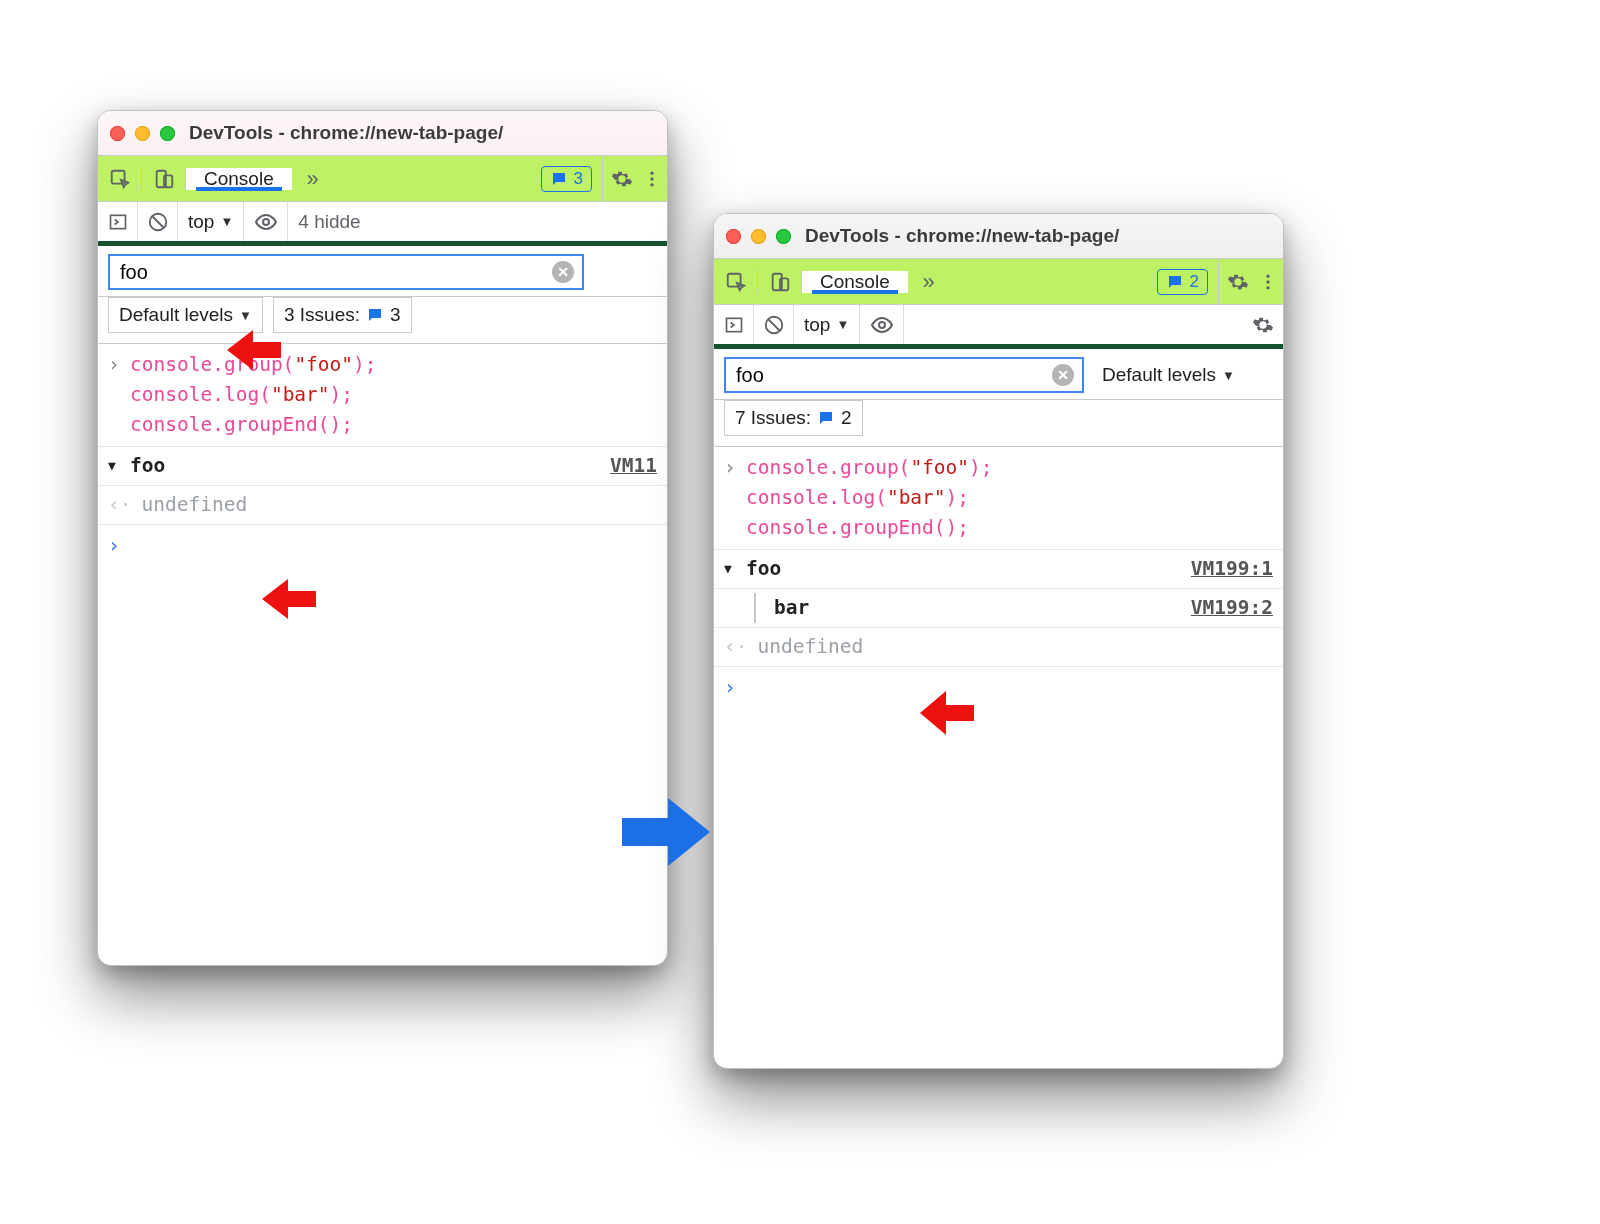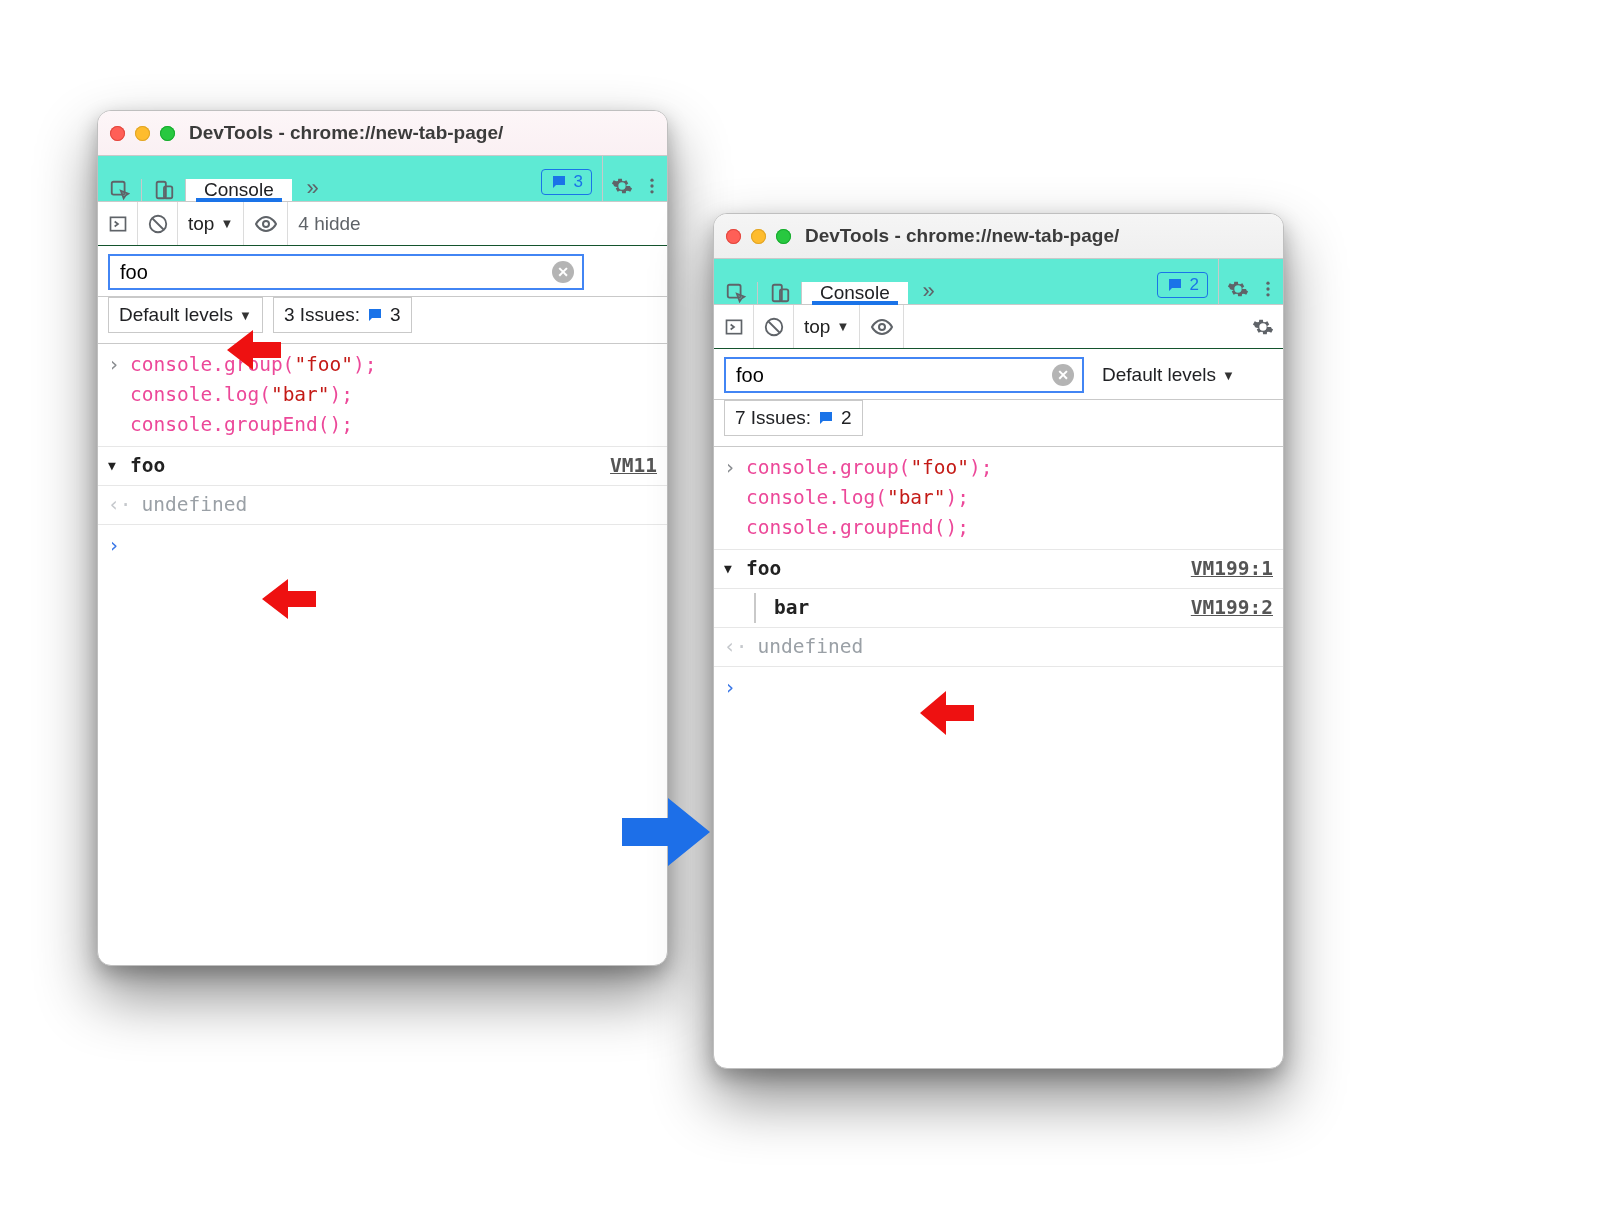--- a/index.html
+++ b/index.html
@@ -41,22 +41,22 @@
   .tl.red{background:#ff5f57;box-shadow:inset 0 0 0 1px #e1483f;}
   .tl.yellow{background:#febc2e;box-shadow:inset 0 0 0 1px #e0a528;}
   .tl.green{background:#28c840;box-shadow:inset 0 0 0 1px #18ab2e;}
   .titletext { font-weight:600; font-size:19px; color:#3b3b3b; }
 
   
   .tabstrip {
     height: 46px;
     border-bottom: 1px solid #c9c9c9;
     display:flex;
-    align-items:flex-end;
-    background:#5eead4;
+    align-items:center;
+    background:#bef264;
   }
   .tabstrip .iconbtn {
     width:44px; display:flex; align-items:center; justify-content:center;
     border-right:1px solid #c9c9c9;
     color:#5f6368;
   }
   .tabstrip .tab {
     padding:0 18px; display:flex; align-items:center; font-size:19px; color:#202124;
     background:#fff; position:relative;
   }
@@ -68,21 +68,21 @@
   .chip {
     display:flex;align-items:center;gap:6px;
     border:1px solid #1a73e8;color:#1a73e8;border-radius:4px;
     padding:2px 8px;font-size:17px;margin:6px;
   }
   .gearbtn,.kebab{ width:30px;height:30px;display:flex;align-items:center;justify-content:center;color:#5f6368;}
   .vline{width:1px;background:#c9c9c9;align-self:stretch;margin:0 4px;}
 
   
   .consolebar{
-    height:44px;border-bottom:1px solid #14532d;display:flex;align-items:center;background:#fff;
+    height:44px;border-bottom:5px solid #14532d;display:flex;align-items:center;background:#fff;
   }
   .sqbtn{width:40px;display:flex;align-items:center;justify-content:center;color:#5f6368;border-right:1px solid #dcdcdc;height:100%;}
   .ctxsel{display:flex;align-items:center;gap:6px;padding:0 10px;font-size:19px;border-right:1px solid #dcdcdc;height:100%;}
   .ctxsel .tri{font-size:13px;color:#333;}
   .eyebtn{width:44px;display:flex;align-items:center;justify-content:center;height:100%;border-right:1px solid #dcdcdc;color:#5f6368;font-size:22px;}
   .hiddentxt{flex:1;padding:0 10px;color:#5f6368;font-size:19px;}
   .tgear{width:40px;display:flex;align-items:center;justify-content:center;color:#5f6368;}
 
   
   .filterrow{display:flex;flex-wrap:wrap;gap:8px;padding:8px 10px 6px 10px;border-bottom:1px solid #c9c9c9;background:#fff;}

